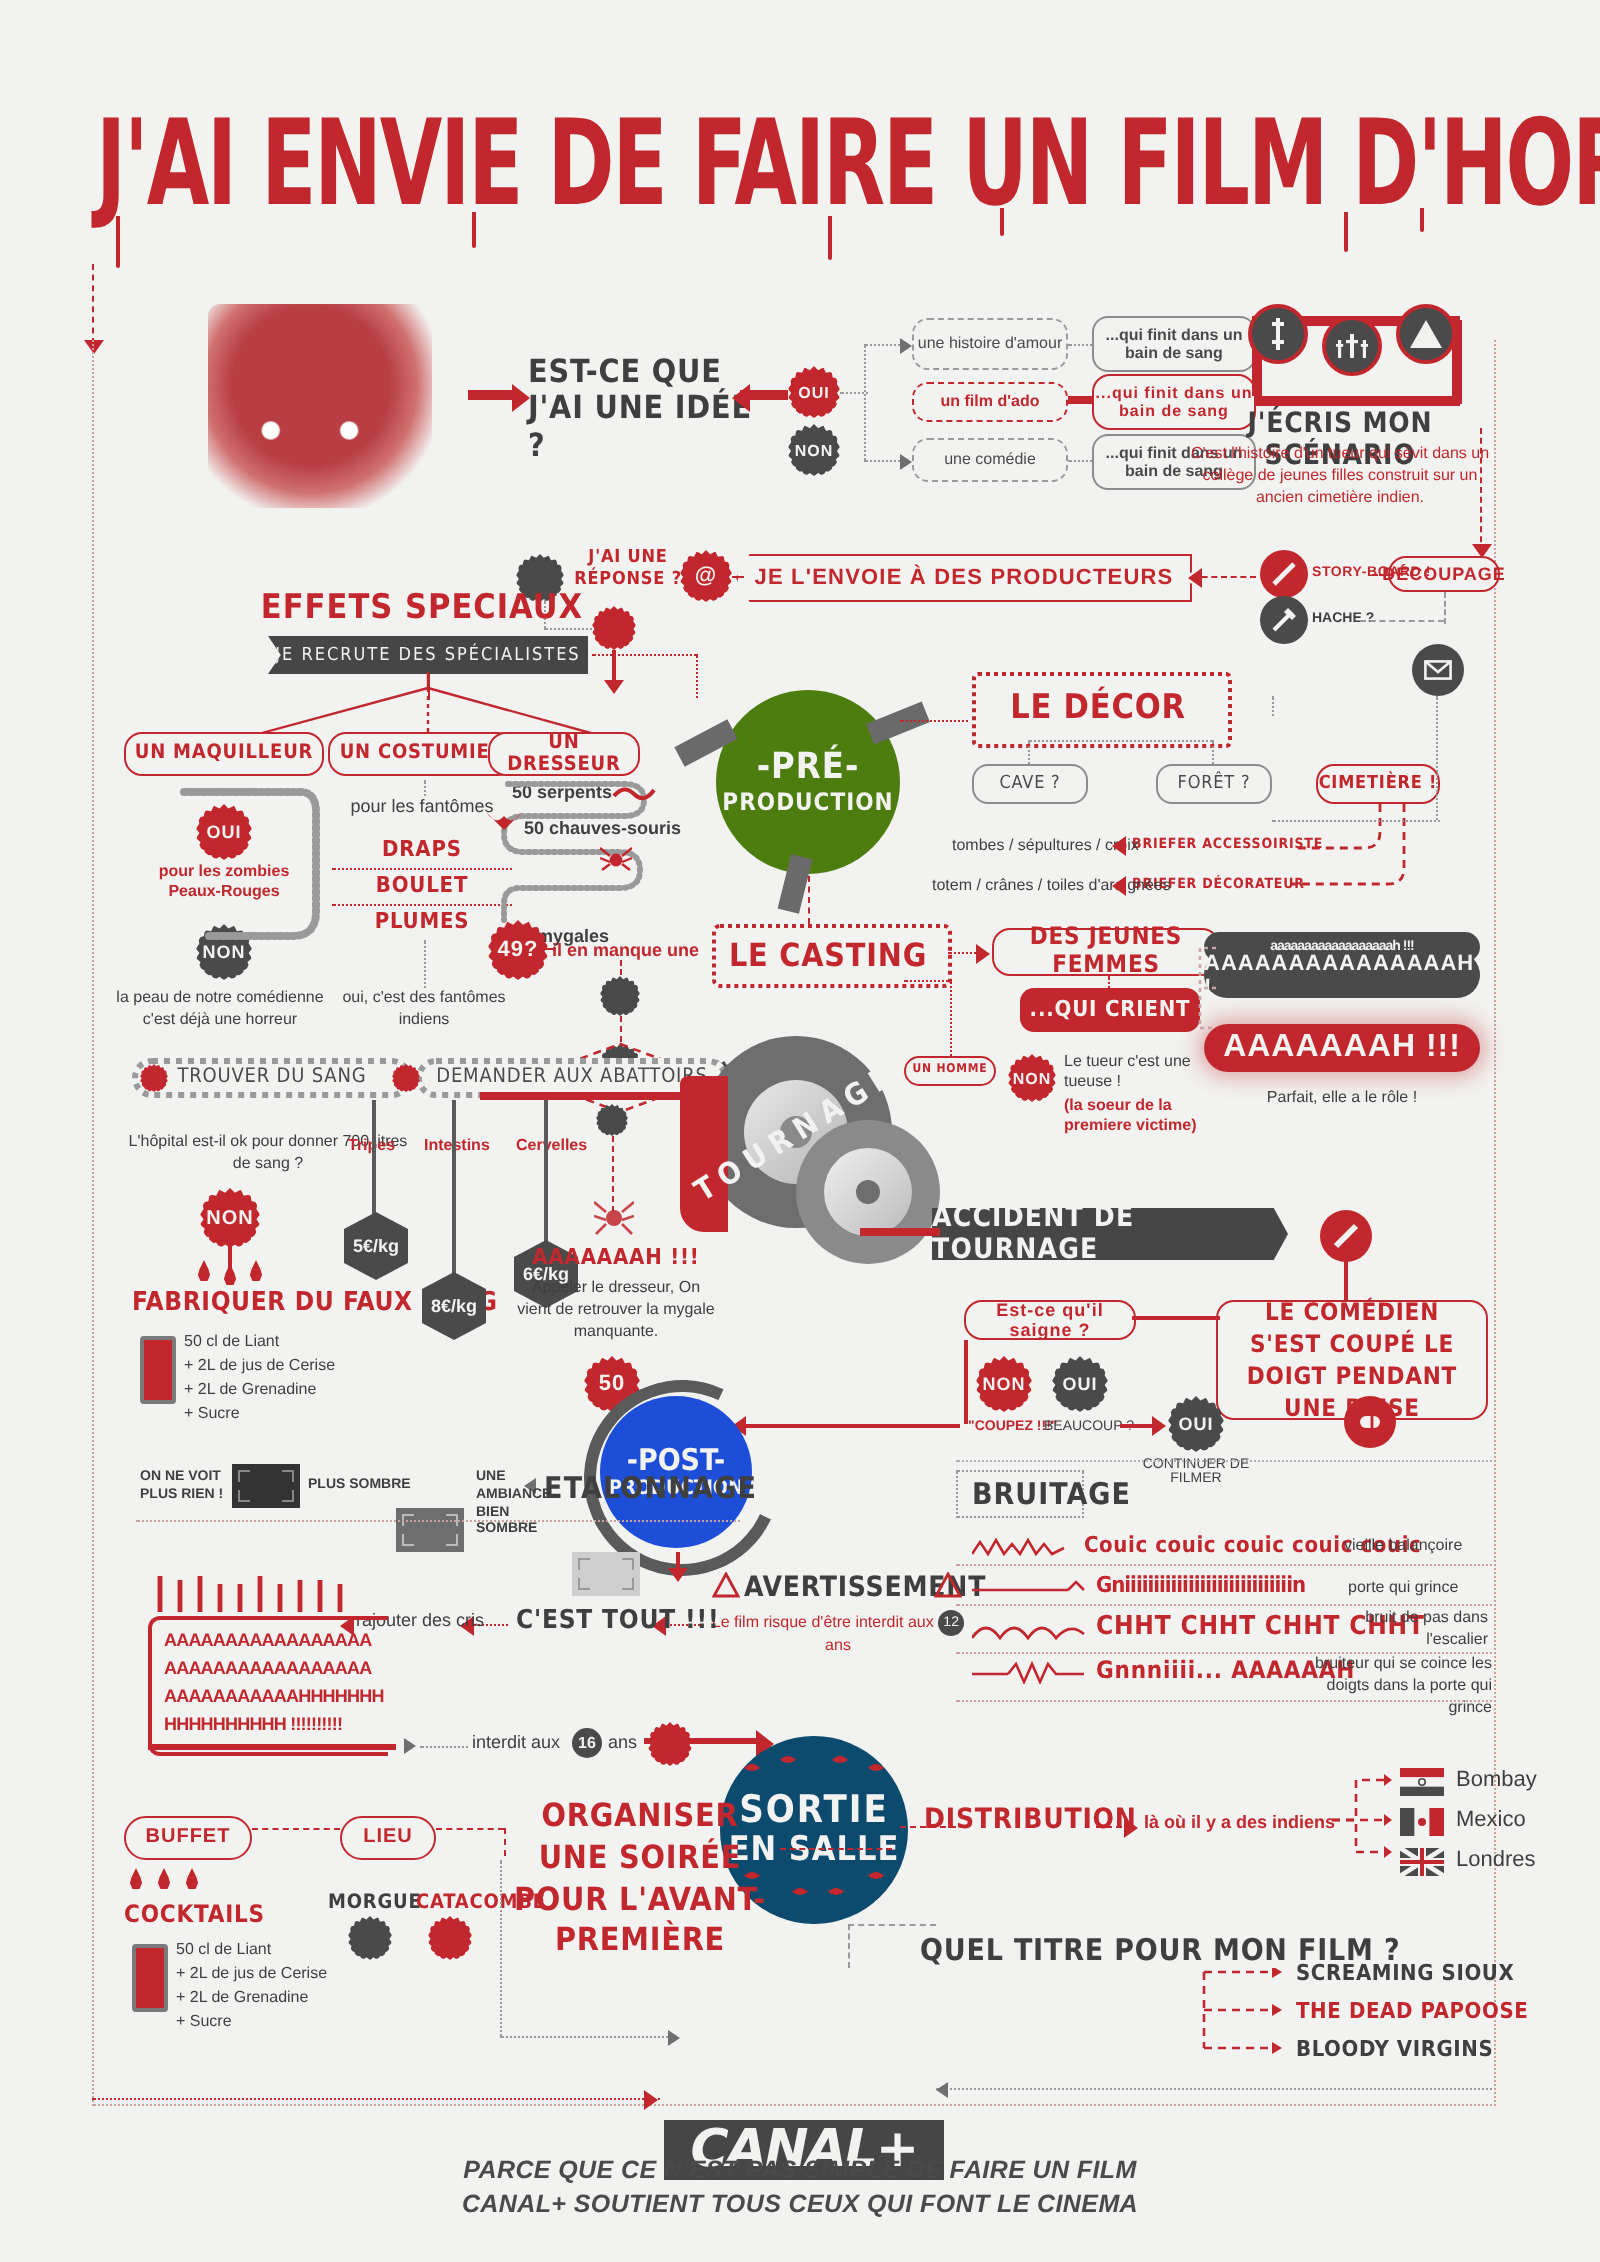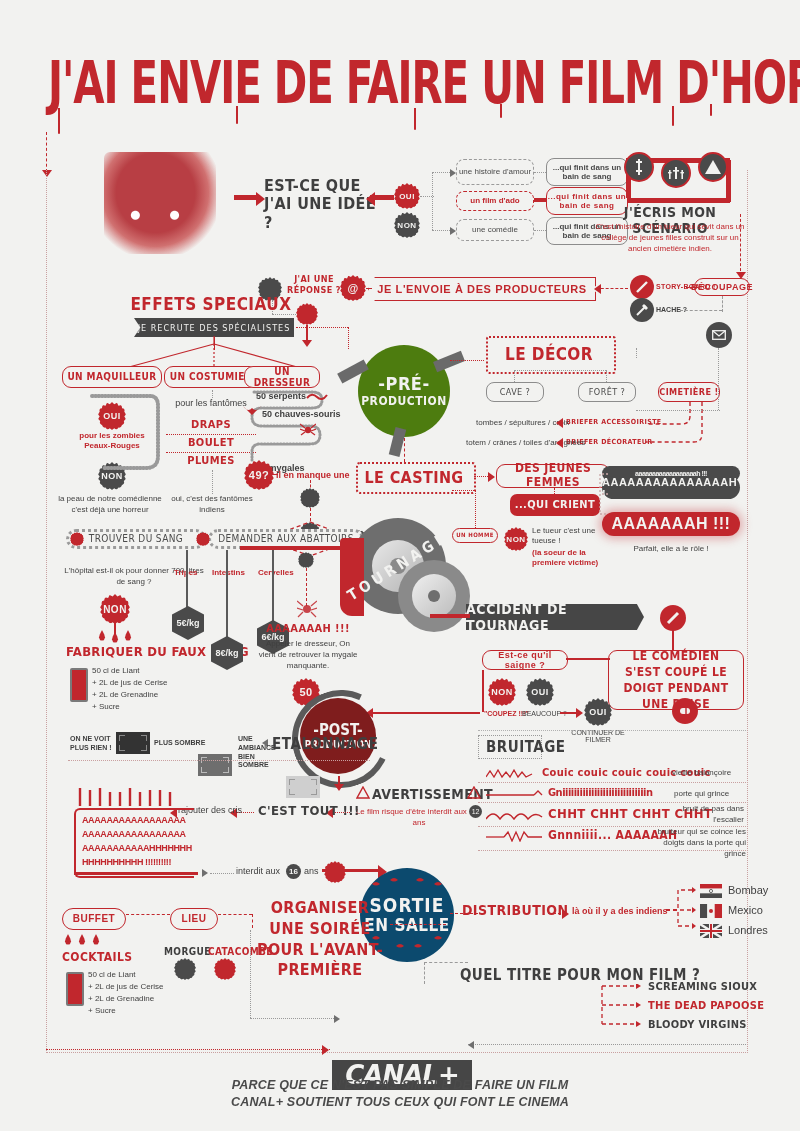--- a/index.html
+++ b/index.html
@@ -568,21 +568,21 @@
   <div class="abs t7" style="left:522px;top:710px;color:#3f3f3f;">BEAUCOUP ?</div>
   <div class="ln h-red abs" style="left:560px;top:712px;width:18px;"></div>
   <div class="abs arrow-r" style="left:576px;top:708px;"></div>
   <div class="abs burst grey" style="left:584px;top:698px;width:28px;height:28px;font-size:9px;">OUI</div>
   <div class="abs t7 ctr" style="left:566px;top:729px;width:64px;color:#3f3f3f;">CONTINUER DE FILMER</div>
   <div class="ln h-red abs" style="left:370px;top:712px;width:110px;"></div>
   <div class="abs arrow-l" style="left:366px;top:708px;"></div>
   <div class="ln v-red abs" style="left:482px;top:670px;height:42px;"></div>
 
   <div class="abs" style="left:292px;top:690px;width:86px;height:86px;border-radius:50%;border:6px solid #5a5a5a;border-right-color:transparent;transform:rotate(-20deg);"></div>
-  <div class="abs stage-circ" style="left:300px;top:698px;width:76px;height:76px;background:#7f1d1d;">
+  <div class="abs stage-circ" style="left:300px;top:698px;width:76px;height:76px;background:#1d4ed8;">
     <div style="font-size:15px;">-POST-</div>
     <div style="font-size:10px;margin-top:2px;">PRODUCTION</div>
   </div>
 
   <div class="abs cond b" style="left:272px;top:735px;font-size:15px;color:#3f3f3f;letter-spacing:.6px;">ETALONNAGE</div>
   <div class="abs arrow-lg" style="left:262px;top:739px;"></div>
 
   <div class="abs t7 b" style="left:70px;top:735px;width:42px;line-height:1.25;color:#3f3f3f;">ON NE VOIT PLUS RIEN !</div>
   <div class="abs swatch" style="left:116px;top:732px;background:#333333;">
     <span style="left:3px;top:3px;border-left:1.5px solid #888;border-top:1.5px solid #888;"></span>

